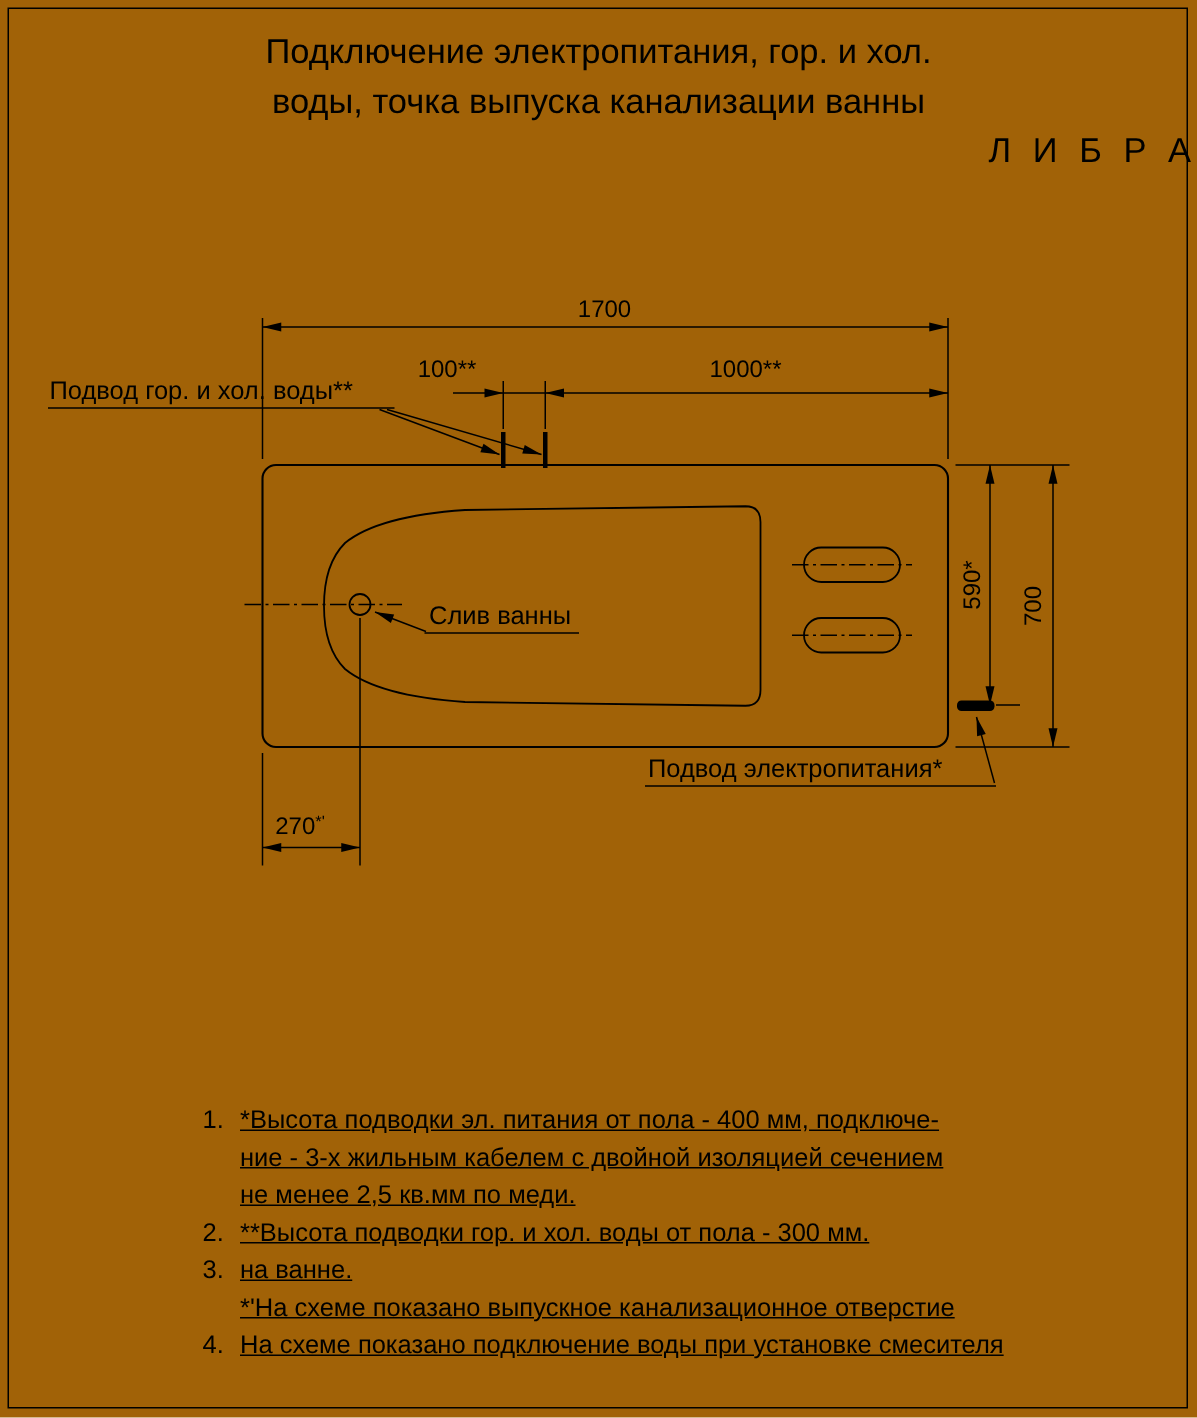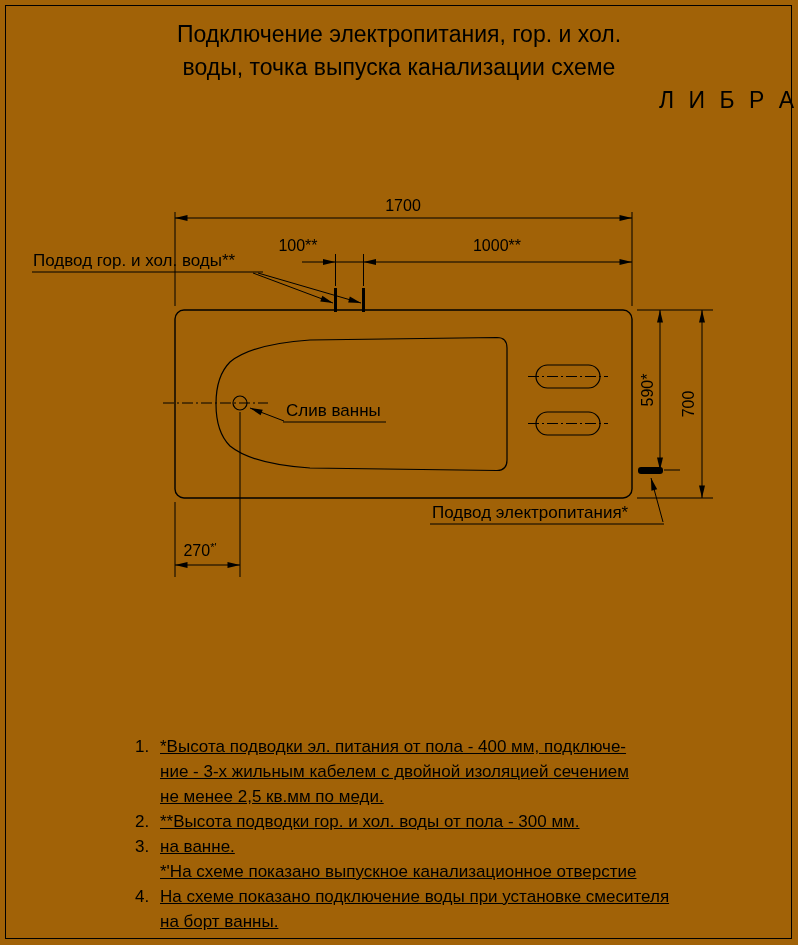--- a/index.html
+++ b/index.html
@@ -29,21 +29,21 @@
   .note .body { flex:1;text-decoration:underline; }
 </style>
 </head>
 <body>
 
 <div class="page">
   <div class="frame"></div>
 
   <div class="title">
     <div>Подключение электропитания, гор. и хол.</div>
-    <div>воды, точка выпуска канализации схеме</div>
+    <div>воды, точка выпуска канализации ванны</div>
     <div class="spaced">Л И Б Р А</div>
   </div>
 
   <svg class="drawing" viewBox="0 0 798 945">
     <defs>
       <marker id="arr" markerUnits="userSpaceOnUse" markerWidth="14" markerHeight="8" refX="13" refY="4" orient="auto-start-reverse">
         <path d="M0.5,1 L13,4 L0.5,7 Z" fill="#000"></path>
       </marker>
     </defs>
 
@@ -134,17 +134,16 @@
       <span class="num">3.</span>
       <div class="body">
         <div>на ванне.</div>
         <div>*'На схеме показано выпускное канализационное отверстие</div>
       </div>
     </div>
     <div class="note">
       <span class="num">4.</span>
       <div class="body">
         <div>На схеме показано подключение воды при установке смесителя</div>
-        <div>на борт ванны.</div>
       </div>
     </div>
   </div>
 </div>
 
 </body></html>

